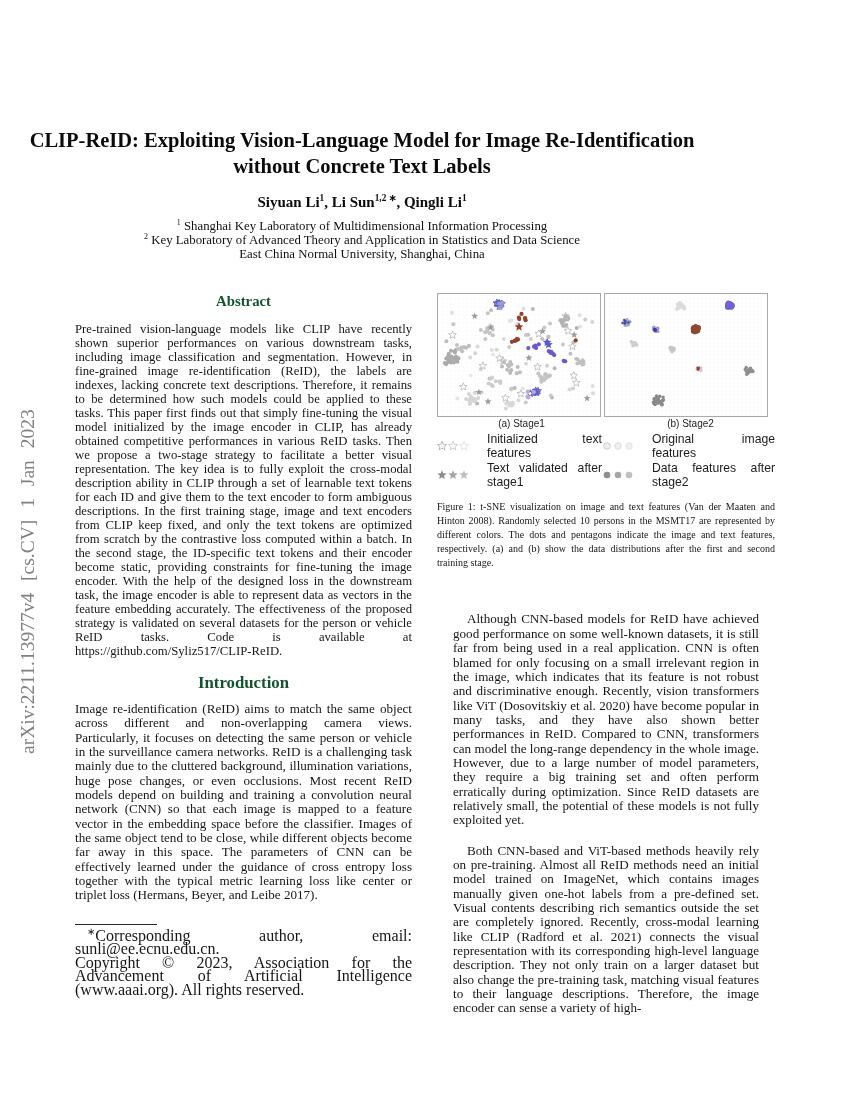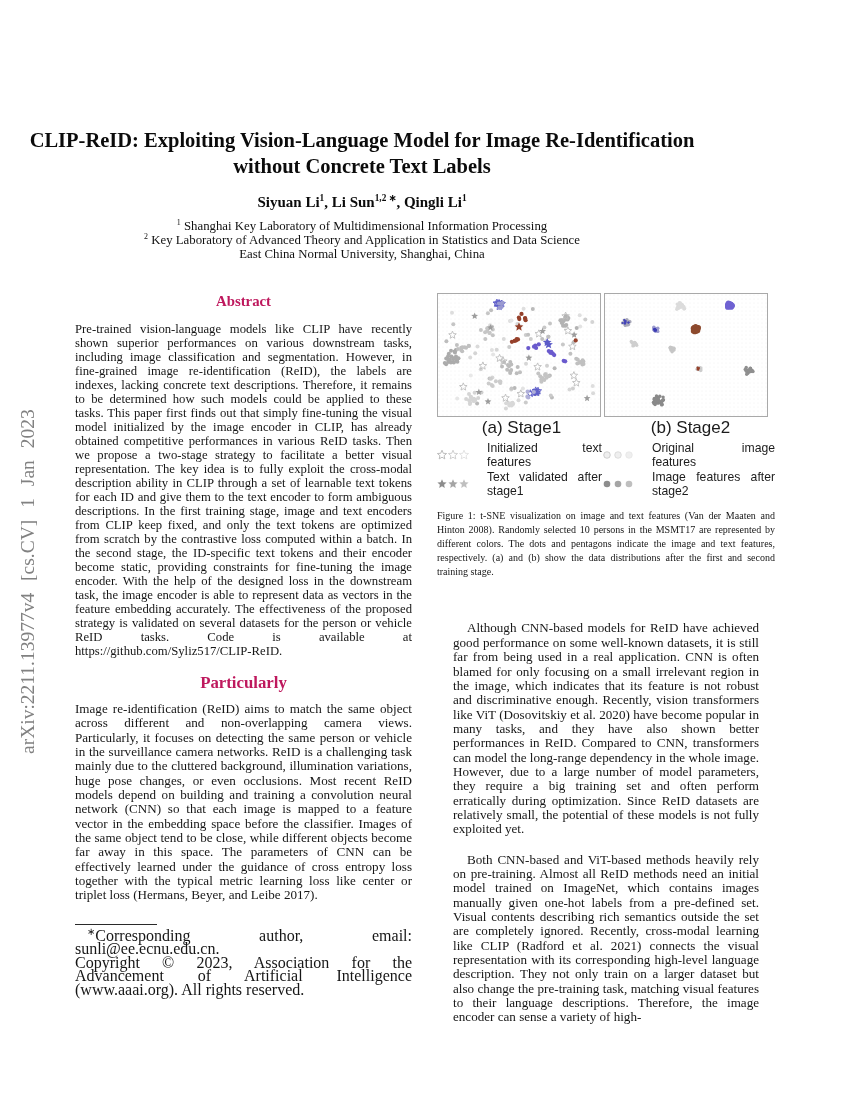--- a/index.html
+++ b/index.html
@@ -22,40 +22,40 @@
   .header{position:absolute;top:128px;left:0;width:724px;text-align:center;}
   .paper-title{font-size:20.5px;font-weight:bold;line-height:25.5px;margin:0 auto;max-width:700px;color:#0b0b0b;}
   .authors{margin-top:15px;font-size:15px;font-weight:bold;color:#0b0b0b;}
   sup{font-size:0.62em;vertical-align:super;line-height:0;}
   .affils{margin-top:8px;font-size:12.8px;line-height:14.2px;color:#111;}
 
   
   .col{position:absolute;top:293px;width:337px;text-align:justify;}
   .col-left{left:75px;}
   .col-right{left:437px;width:338px;}
-  .section-heading{text-align:center;font-weight:bold;color:#be185d;}
+  .section-heading{text-align:center;font-weight:bold;color:#14532d;}
   .abstract-heading{font-size:14.8px;margin:0 0 12px 0;}
   .abstract-body{font-size:12.7px;line-height:14px;margin-left:13px;}
   .intro-heading{font-size:16.8px;margin:15px 0 9px 0;}
   .body-text{font-size:13.1px;line-height:14.35px;margin:0;}
   p.indent{text-indent:14px;margin:16px;}
   p.noindent{text-indent:0;margin:0;}
 
   
   .footnote{position:absolute;left:75px;top:924px;width:337px;font-size:16px;line-height:13.4px;text-align:justify;}
   .footnote-rule{width:82px;border-top:1px solid #2a2a2a;margin-bottom:4px;}
   .footnote p{margin:0;}
   .footnote .fn1{text-indent:12px;}
 
   
   .figure{width:338px;}
   .fig-panels{display:flex;gap:3px;}
   .fig-panel{width:164px;height:124px;border:1px solid #a9a9a9;background:#fff;box-sizing:border-box;}
   .fig-panel svg{display:block;}
-  .fig-panel-labels{display:flex;font-family:"Liberation Sans",sans-serif;font-size:17px;color:#1c1c1c;margin-top:1px;}
+  .fig-panel-labels{display:flex;font-family:"Liberation Sans",sans-serif;font-size:10px;color:#1c1c1c;margin-top:1px;}
   .fig-panel-labels div{flex:1;text-align:center;}
   .fig-legend{display:grid;grid-template-columns:165px 1fr;margin-top:3px;row-gap:1px;
               font-family:"Liberation Sans",sans-serif;font-size:12.2px;color:#1c1c1c;}
   .legend-item{display:flex;align-items:center;gap:18px;}
   .legend-item svg{display:block;flex:0 0 auto;}
   .fig-caption{margin-top:11px;font-size:10px;line-height:14.1px;text-align:justify;}
   .rc-body{margin-top:42px;}
 </style>
 </head>
 <body>
@@ -70,21 +70,21 @@
     <div class="affils">
       <div><sup>1</sup><span> Shanghai Key Laboratory of Multidimensional Information Processing</span></div>
       <div><sup>2</sup><span> Key Laboratory of Advanced Theory and Application in Statistics and Data Science</span></div>
       <div><span>East China Normal University, Shanghai, China</span></div>
     </div>
   </div>
 
   <div class="col col-left">
     <div class="section-heading abstract-heading">Abstract</div>
     <p class="abstract-body noindent">Pre-trained vision-language models like CLIP have recently shown superior performances on various downstream tasks, including image classification and segmentation. However, in fine-grained image re-identification (ReID), the labels are indexes, lacking concrete text descriptions. Therefore, it remains to be determined how such models could be applied to these tasks. This paper first finds out that simply fine-tuning the visual model initialized by the image encoder in CLIP, has already obtained competitive performances in various ReID tasks. Then we propose a two-stage strategy to facilitate a better visual representation. The key idea is to fully exploit the cross-modal description ability in CLIP through a set of learnable text tokens for each ID and give them to the text encoder to form ambiguous descriptions. In the first training stage, image and text encoders from CLIP keep fixed, and only the text tokens are optimized from scratch by the contrastive loss computed within a batch. In the second stage, the ID-specific text tokens and their encoder become static, providing constraints for fine-tuning the image encoder. With the help of the designed loss in the downstream task, the image encoder is able to represent data as vectors in the feature embedding accurately. The effectiveness of the proposed strategy is validated on several datasets for the person or vehicle ReID tasks. Code is available at https://github.com/Syliz517/CLIP-ReID.</p>
-    <div class="section-heading intro-heading">Particularly</div>
+    <div class="section-heading intro-heading">Introduction</div>
     <p class="body-text noindent">Image re-identification (ReID) aims to match the same object across different and non-overlapping camera views. Particularly, it focuses on detecting the same person or vehicle in the surveillance camera networks. ReID is a challenging task mainly due to the cluttered background, illumination variations, huge pose changes, or even occlusions. Most recent ReID models depend on building and training a convolution neural network (CNN) so that each image is mapped to a feature vector in the embedding space before the classifier. Images of the same object tend to be close, while different objects become far away in this space. The parameters of CNN can be effectively learned under the guidance of cross entropy loss together with the typical metric learning loss like center or triplet loss (Hermans, Beyer, and Leibe 2017).</p>
   </div>
 
   <div class="footnote">
     <div class="footnote-rule"></div>
     <p class="fn1"><sup>∗</sup><span>Corresponding author, email: sunli@ee.ecnu.edu.cn.</span></p>
     <p>Copyright © 2023, Association for the Advancement of Artificial Intelligence (www.aaai.org). All rights reserved.</p>
   </div>
 
   <div class="col col-right">
@@ -641,21 +641,21 @@
               <polygon points="27.0,1.2 28.3,4.3 31.6,4.5 29.1,6.7 29.8,9.9 27.0,8.2 24.2,9.9 24.9,6.7 22.4,4.5 25.7,4.3" fill="#bfbfbf" stroke="none" stroke-width="0"></polygon>
             </svg>
           <span>Text validated after stage1</span>
         </div>
         <div class="legend-item">
           <svg width="32" height="12">
               <circle cx="5.0" cy="6.0" r="3.3" fill="#8d8d8d"></circle>
               <circle cx="16.0" cy="6.0" r="3.3" fill="#a5a5a5"></circle>
               <circle cx="27.0" cy="6.0" r="3.3" fill="#bfbfbf"></circle>
             </svg>
-          <span>Image features after stage2</span>
+          <span>Data features after stage2</span>
         </div>
       </div>
       <p class="fig-caption">Figure 1: t-SNE visualization on image and text features (Van der Maaten and Hinton 2008). Randomly selected 10 persons in the MSMT17 are represented by different colors. The dots and pentagons indicate the image and text features, respectively. (a) and (b) show the data distributions after the first and second training stage.</p>
     </div>
     <div class="rc-body">
       <p class="body-text indent">Although CNN-based models for ReID have achieved good performance on some well-known datasets, it is still far from being used in a real application. CNN is often blamed for only focusing on a small irrelevant region in the image, which indicates that its feature is not robust and discriminative enough. Recently, vision transformers like ViT (Dosovitskiy et al. 2020) have become popular in many tasks, and they have also shown better performances in ReID. Compared to CNN, transformers can model the long-range dependency in the whole image. However, due to a large number of model parameters, they require a big training set and often perform erratically during optimization. Since ReID datasets are relatively small, the potential of these models is not fully exploited yet.</p>
       <p class="body-text indent">Both CNN-based and ViT-based methods heavily rely on pre-training. Almost all ReID methods need an initial model trained on ImageNet, which contains images manually given one-hot labels from a pre-defined set. Visual contents describing rich semantics outside the set are completely ignored. Recently, cross-modal learning like CLIP (Radford et al. 2021) connects the visual representation with its corresponding high-level language description. They not only train on a larger dataset but also change the pre-training task, matching visual features to their language descriptions. Therefore, the image encoder can sense a variety of high-</p>
     </div>
   </div>
 

